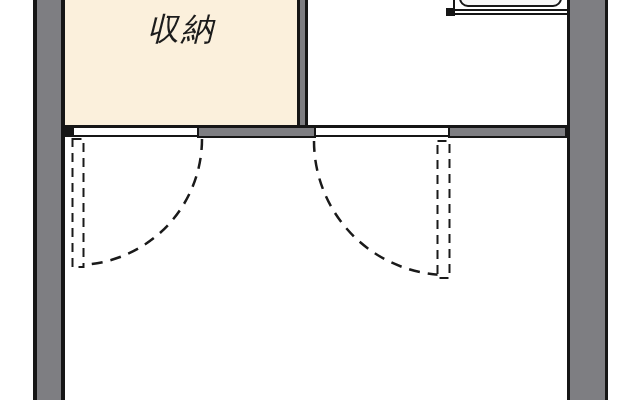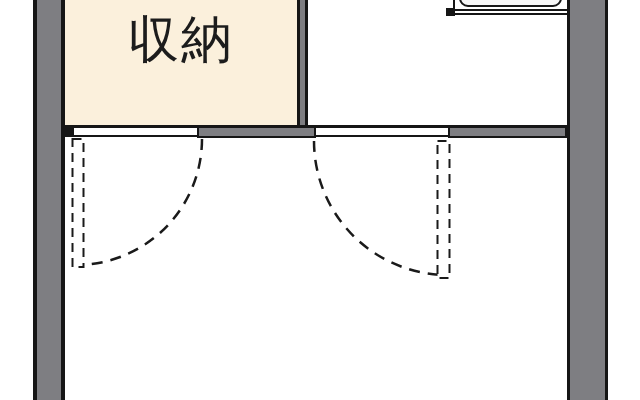--- a/index.html
+++ b/index.html
@@ -15,21 +15,21 @@
     position:relative;width:640px;height:400px;overflow:hidden;
     background:var(--paper);
     font-family:"Liberation Sans","DejaVu Sans",sans-serif;
   }
   .abs{position:absolute;box-sizing:border-box;}
 
   
   #room-storage{left:65px;top:0;width:232px;height:125px;background:var(--storage-room-fill);}
   #room-storage .room-label{
     position:absolute;left:0;right:0;top:12px;text-align:center;
-    font-size:51px;line-height:1.1;color:#1c1c1c;letter-spacing:2px;
+    font-size:32px;line-height:1.1;color:#1c1c1c;letter-spacing:2px;font-style:italic;
   }
   #room-upper-right{left:308px;top:0;width:259px;height:125px;background:#ffffff;}
   #room-lower{left:65px;top:138px;width:502px;height:262px;background:#ffffff;}
 
   
   .sink-basin{left:459px;top:-15px;width:103px;height:22px;background:var(--sink-fill);
     border:2px solid var(--wall-outline);border-radius:9px;}
   .sink-stub{left:453px;top:0;width:2px;height:10px;background:var(--wall-outline);}
   .sink-counter{left:451px;top:9px;width:117px;height:6px;background:#ffffff;
     border-top:2px solid var(--wall-outline);border-bottom:2px solid var(--wall-outline);}

